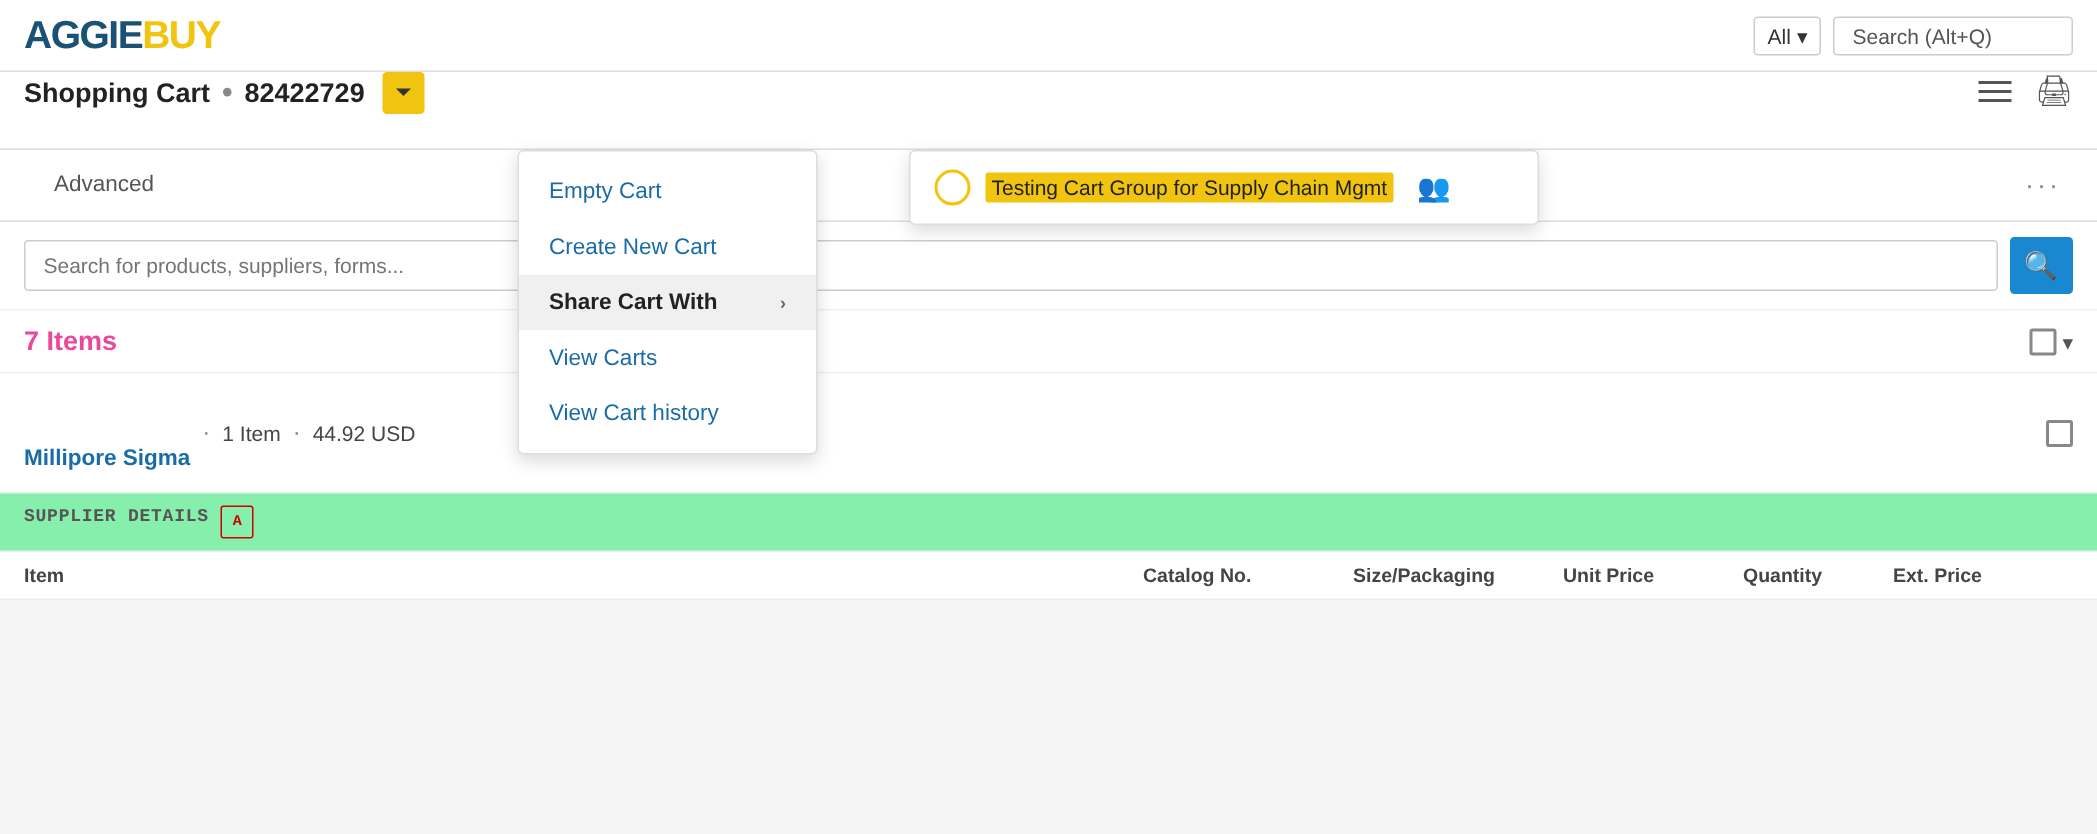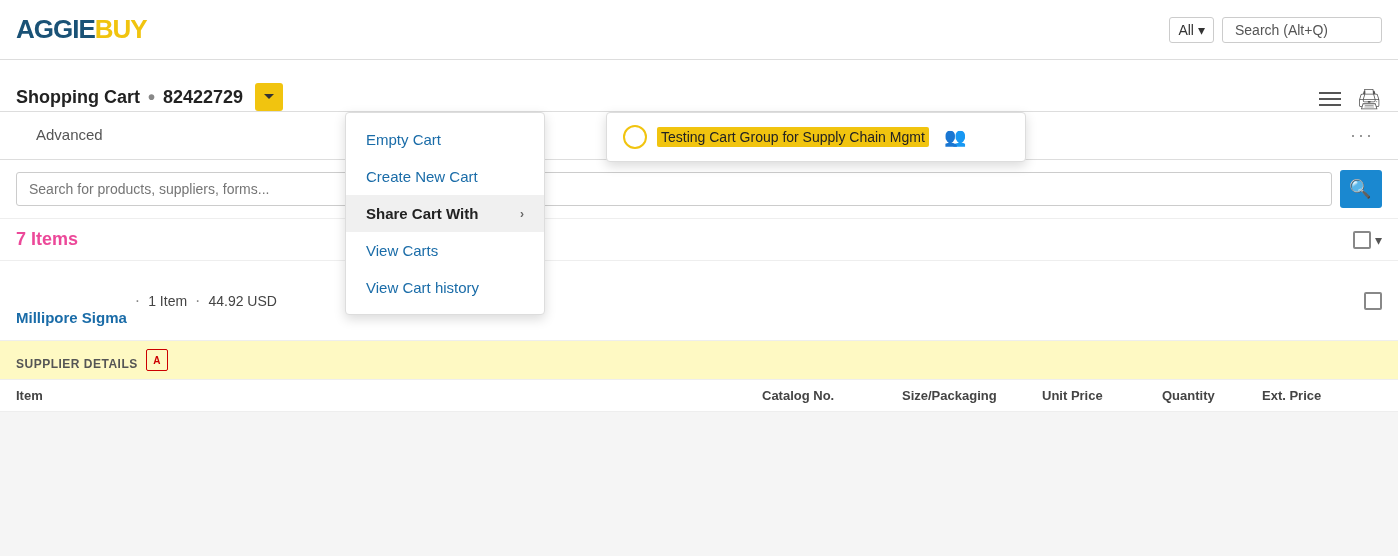--- a/index.html
+++ b/index.html
@@ -5,21 +5,21 @@
     * { box-sizing: border-box; margin: 0; padding: 0; }
     body { font-family: Arial, sans-serif; background: #f5f5f5; overflow-x: hidden; }
 
     
     .header {
       background: #fff;
       border-bottom: 1px solid #ddd;
       display: flex;
       align-items: center;
       padding: 0 16px;
-      height: 60px;
+      height: 48px;
       position: relative;
       z-index: 10;
     }
     .logo {
       display: flex;
       align-items: center;
       font-size: 26px;
       font-weight: 900;
       letter-spacing: -1px;
     }
@@ -50,21 +50,21 @@
       border-radius: 3px;
       background: #fff;
       min-width: 160px;
     }
 
     
     .cart-bar {
       background: #fff;
       border-bottom: 1px solid #ddd;
       display: flex;
-      align-items: flex-end;
+      align-items: flex-start;
       padding: 0 16px;
       height: 52px;
       position: relative;
     }
     .cart-title {
       font-size: 18px;
       font-weight: 600;
       color: #222;
       display: flex;
       align-items: center;
@@ -299,25 +299,26 @@
       height: 18px;
       border: 2px solid #888;
       border-radius: 2px;
       cursor: pointer;
       margin-left: auto;
     }
 
     
     .supplier-details-row {
       display: flex;
-      align-items: flex-end;
+      align-items: flex-start;
       padding: 8px 16px;
-      background: #fef9c3;
+      background: #86efac;
       border-bottom: 1px solid #eee;
       gap: 8px;
+      font-family: Liberation Mono, monospace;
     }
     .supplier-details-label {
       font-size: 12px;
       font-weight: 700;
       color: #555;
       letter-spacing: 0.5px;
       text-transform: uppercase;
     }
     .supplier-logo-icon {
       width: 22px;

